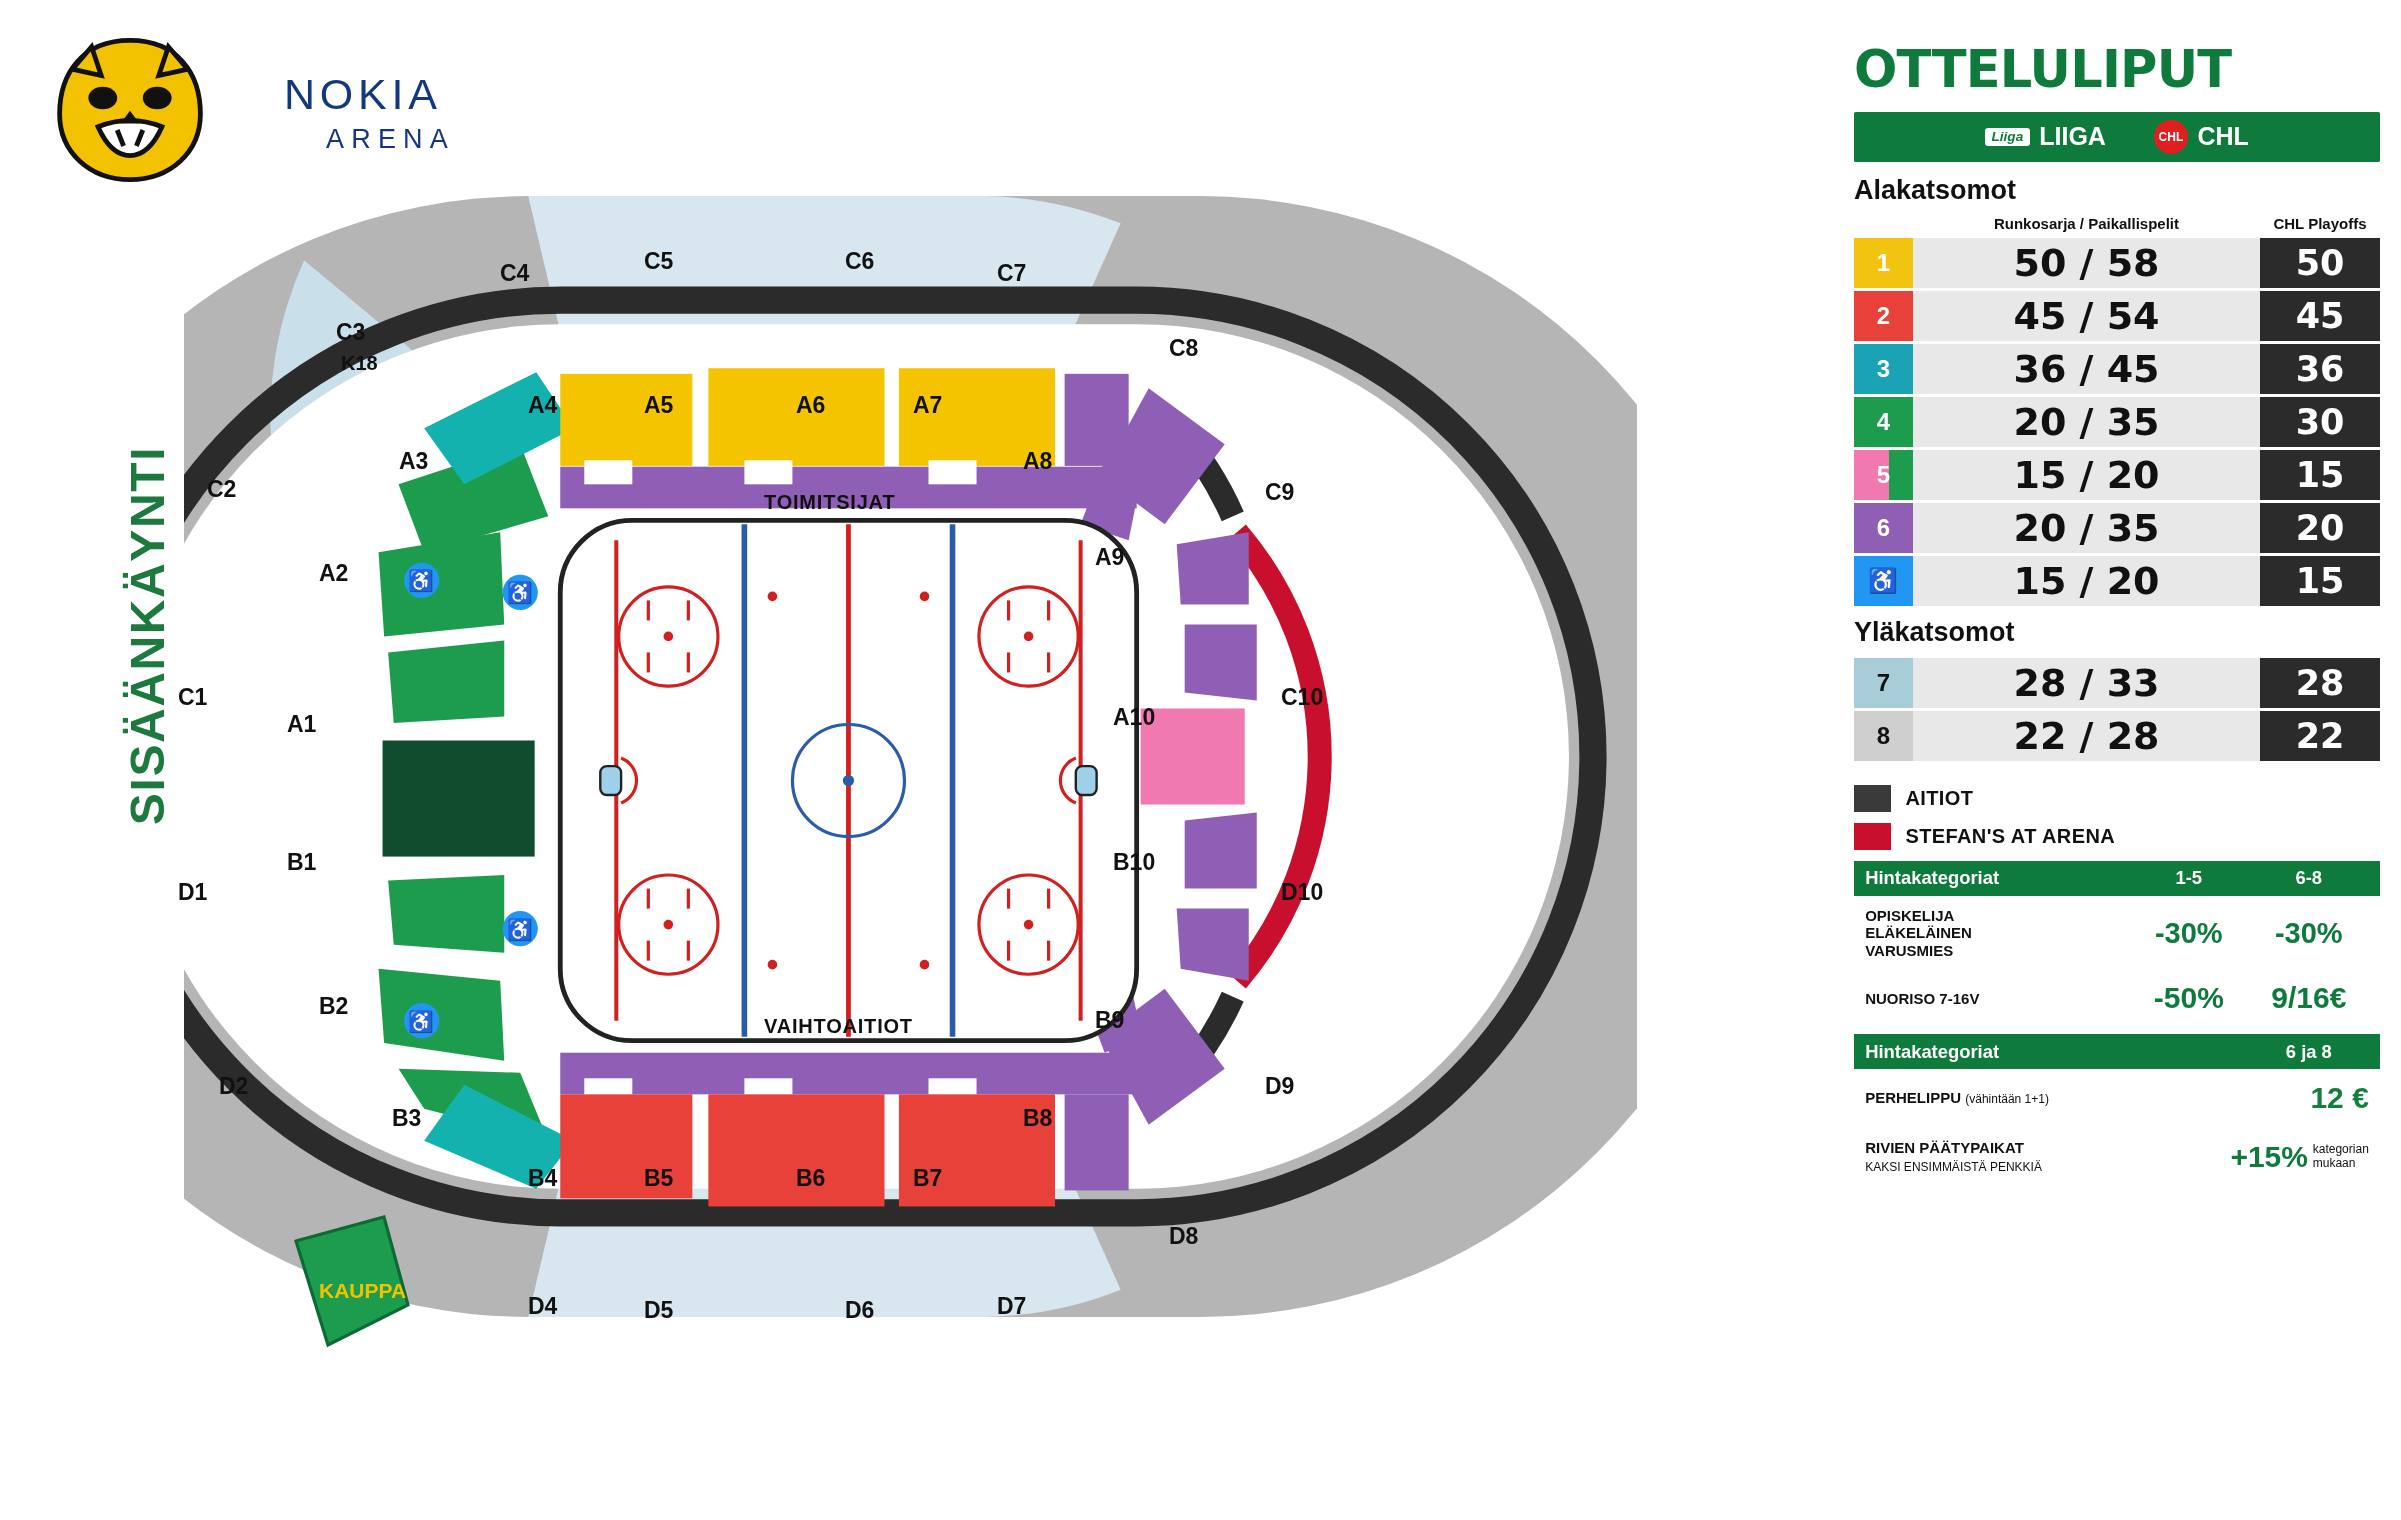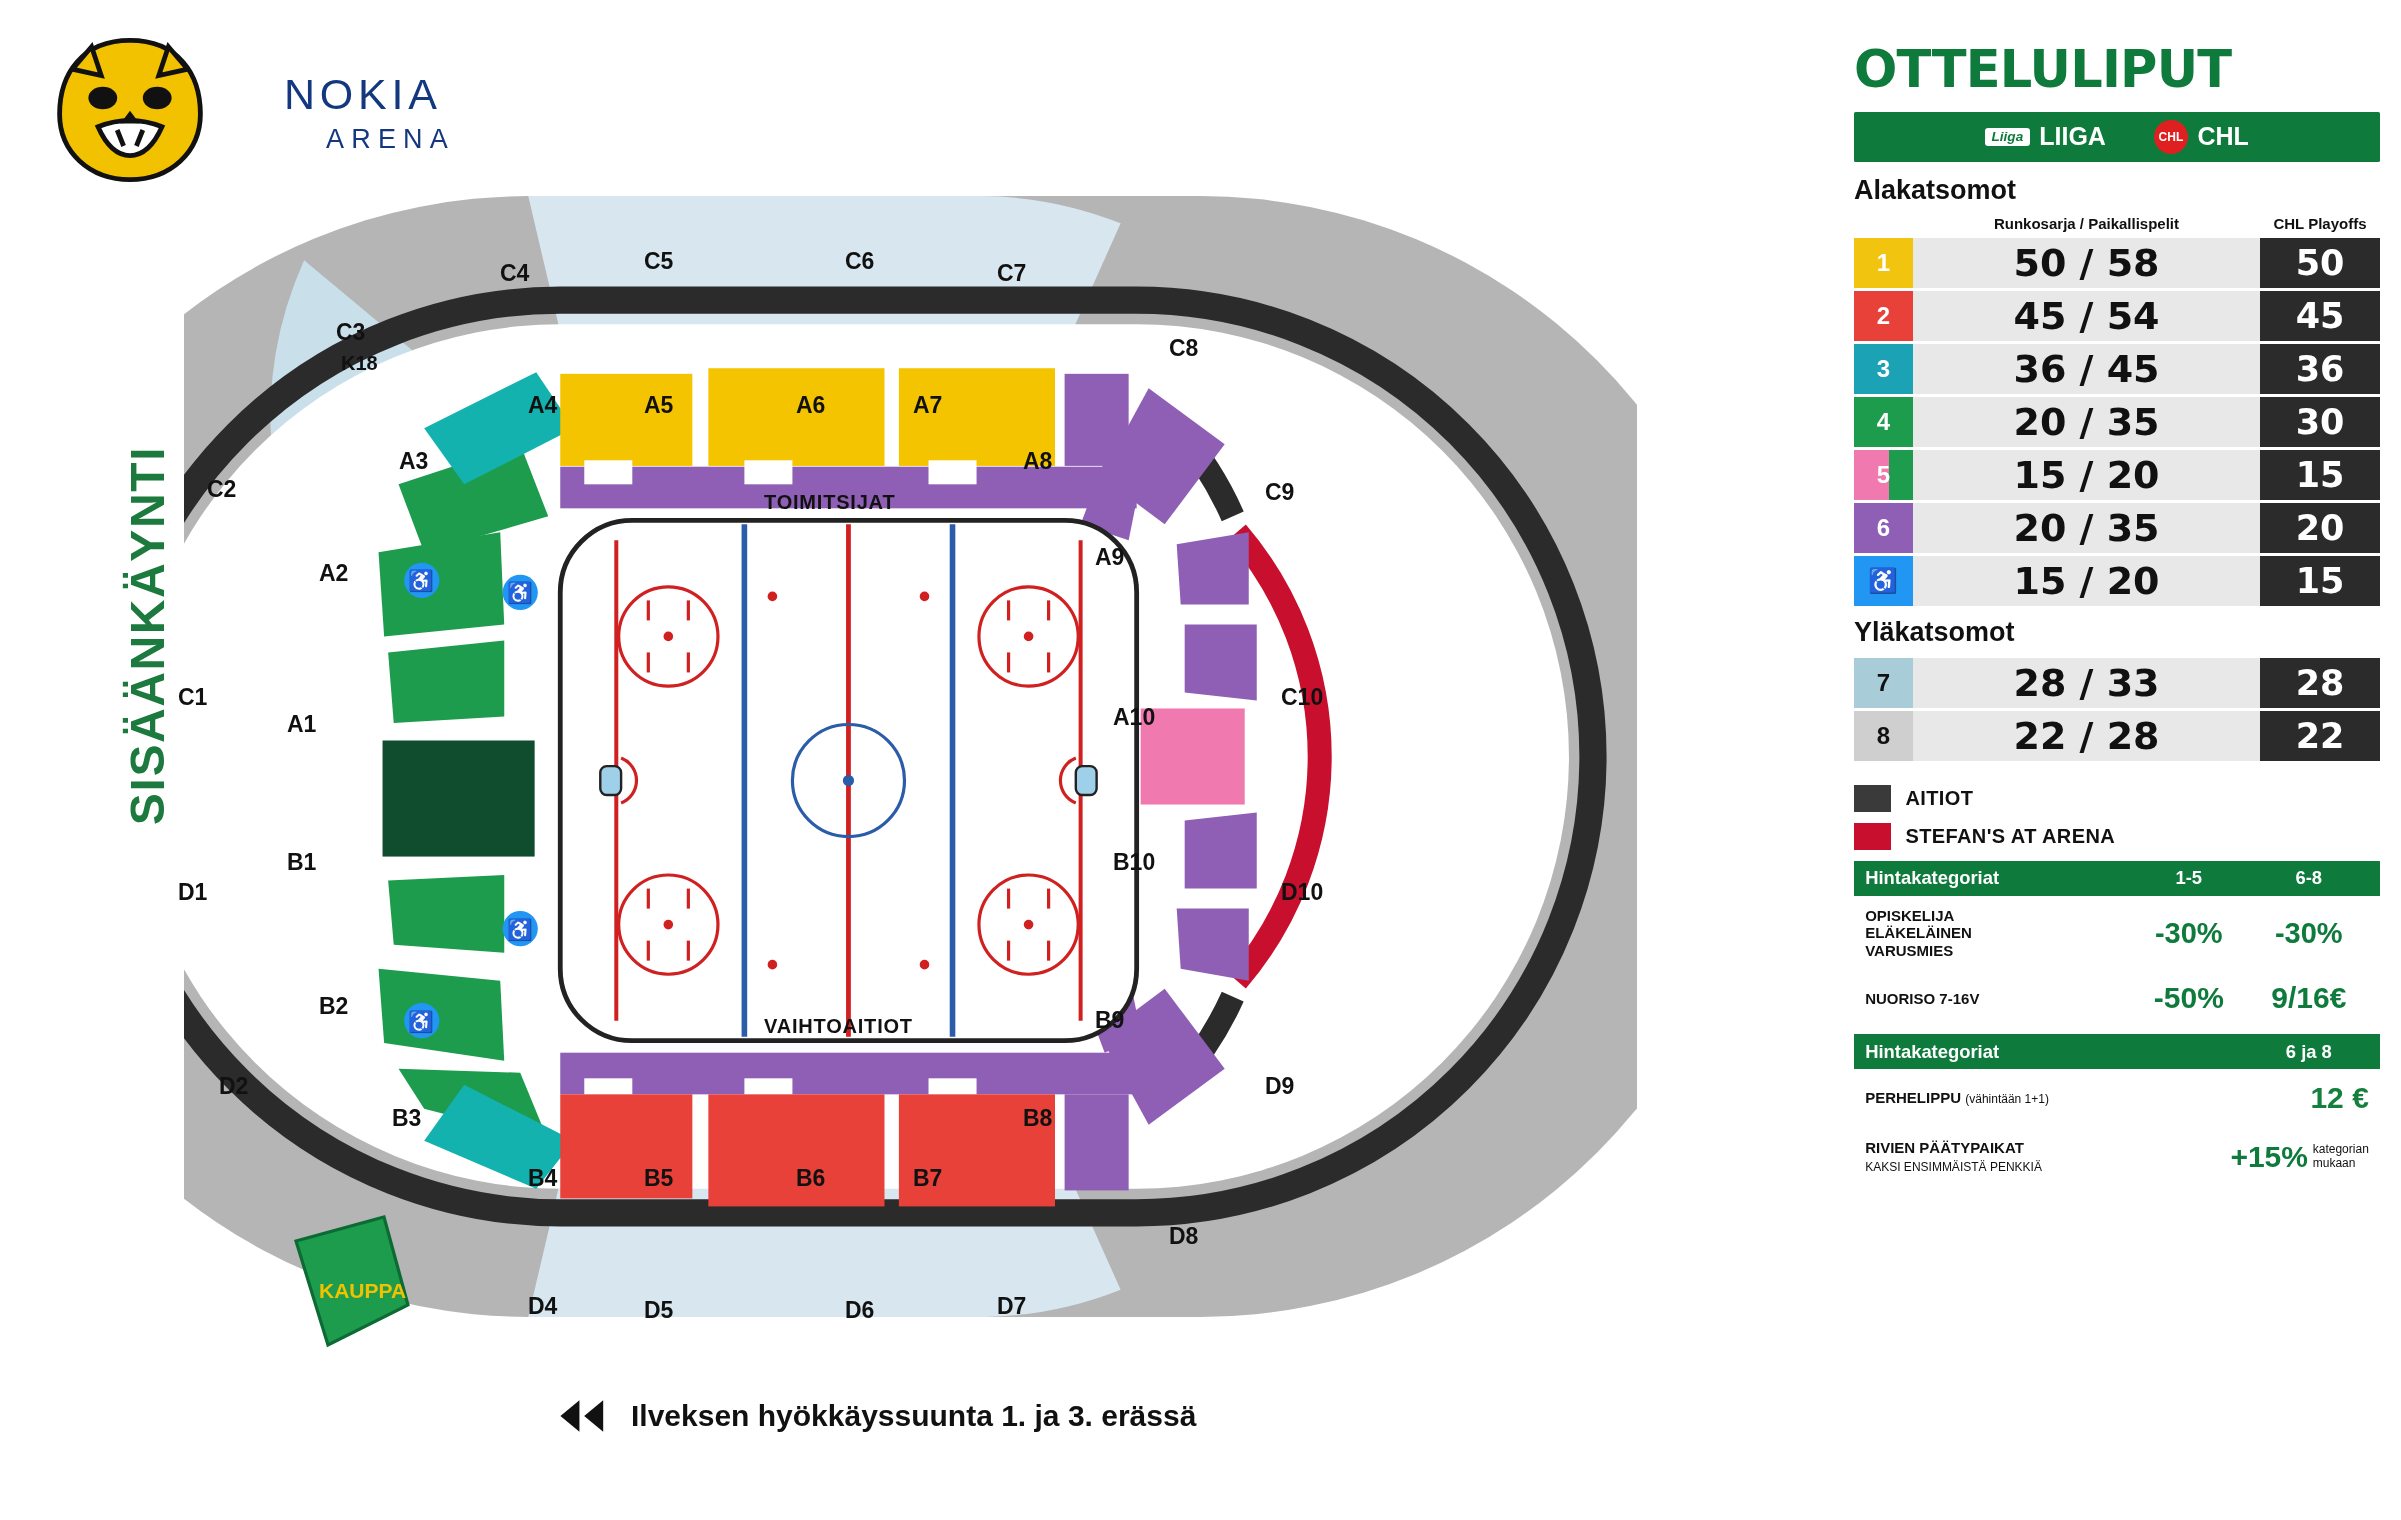--- a/index.html
+++ b/index.html
@@ -311,27 +311,20 @@
     <div class="seat-label" style="left:997px; top:1293px;">D7</div>
     <div class="seat-label" style="left:1169px; top:1223px;">D8</div>
     <div class="seat-label" style="left:1265px; top:1073px;">D9</div>
     <div class="seat-label" style="left:1281px; top:879px;">D10</div>
 
     <svg style="position:absolute; left:280px; top:1209px;" width="152" height="144" viewBox="0 0 190 180">
       <path d="M20 40 L130 10 L160 120 L60 170 Z" fill="#1d9c4e" stroke="#0c6b34" stroke-width="4"></path>
     </svg>
     <div class="kauppa-label">KAUPPA</div>
 
-    <div class="arrow-note">
-      <svg width="58" height="38" viewBox="0 0 72 48">
-        <path d="M34 4 L10 24 L34 44 Z" fill="#111"></path>
-        <path d="M64 4 L40 24 L64 44 Z" fill="#111"></path>
-      </svg>
-      <div class="txt">Ilveksen hyökkäyssuunta 1. ja 3. erässä</div>
-    </div>
   </div>
 
   <div class="panel">
     <h1>OTTELULIPUT</h1>
 
     <div class="league-bar">
       <div class="league-item">
         <span class="badge-liiga">Liiga</span>
         <span>LIIGA</span>
       </div>

